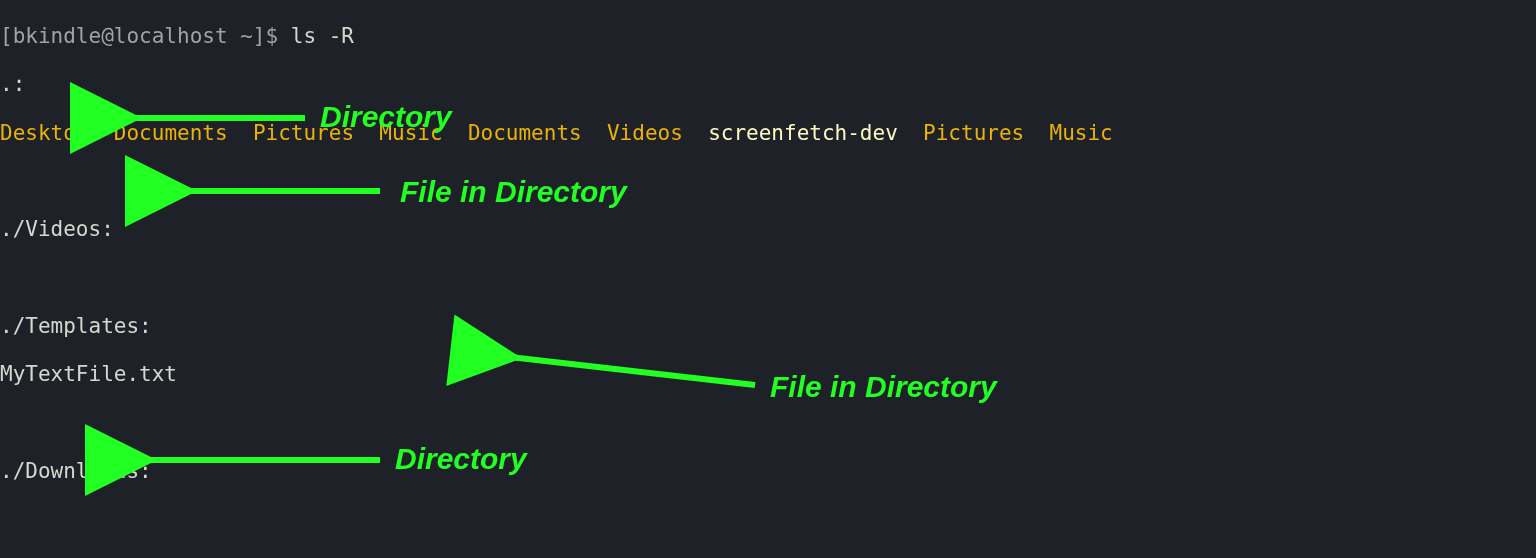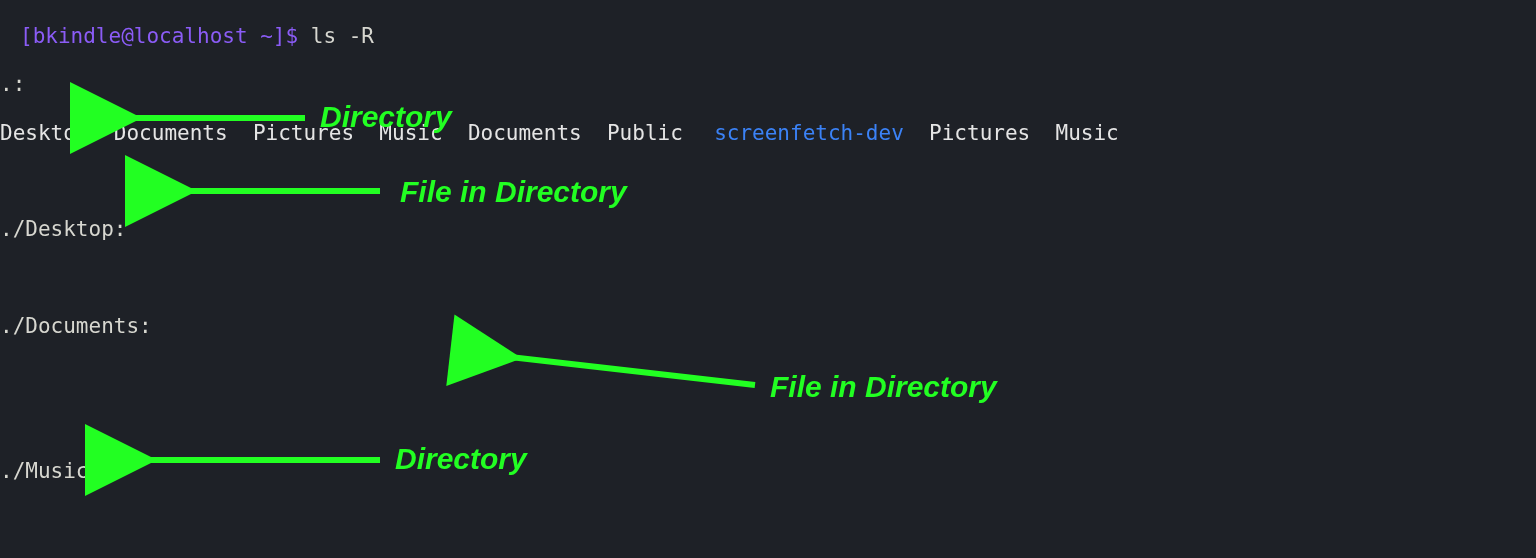--- a/index.html
+++ b/index.html
@@ -13,23 +13,23 @@
     color: #d7d7d0;
     overflow: hidden;
   }
   .terminal {
     position: relative;
     white-space: pre;
     line-height: 1.15;
     padding: 0;
   }
   .line { display:block; }
-  .dir   { color: #e5e5e5; }
-  .exec  { color: #3b82f6; margin-left: 6px; }
-  .prompt{ color: #8b5cf6; margin-left: 20px; }
+  .dir   { color: #eab308; }
+  .exec  { color: #fef9c3; }
+  .prompt{ color: #a3a3a3; }
   
   .overlay {
     position:absolute;
     left:0; top:0;
     width:1536px; height:558px;
     pointer-events:none;
   }
   .ann-label {
     position:absolute;
     font-family: Arial, Helvetica, sans-serif;
@@ -43,26 +43,28 @@
     position:absolute;
     overflow:visible;
   }
 </style>
 </head>
 <body>
 
 <div class="terminal">
 <span class="line"><span class="prompt">[bkindle@localhost ~]$ </span><span>ls -R</span></span>
 <span class="line">.:</span>
-<span class="line"><span class="dir">Desktop</span>  <span class="dir">Documents</span>  <span class="dir">Pictures</span>  <span class="dir">Music</span>  <span class="dir">Documents</span>  <span class="dir">Public</span>  <span class="exec">screenfetch-dev</span>  <span class="dir">Pictures</span>  <span class="dir">Music</span></span>
+<span class="line"><span class="dir">Desktop</span>  <span class="dir">Documents</span>  <span class="dir">Pictures</span>  <span class="dir">Music</span>  <span class="dir">Documents</span>  <span class="dir">Videos</span>  <span class="exec">screenfetch-dev</span>  <span class="dir">Pictures</span>  <span class="dir">Music</span></span>
 <span class="line">&nbsp;</span>
-<span class="line">./Desktop:</span>
+<span class="line">./Videos:</span>
 <span class="line">&nbsp;</span>
-<span class="line">./Documents:</span>
+<span class="line">./Templates:</span>
+<span class="line">MyTextFile.txt</span>
 <span class="line">&nbsp;</span>
+<span class="line">./Downloads:</span>
 <span class="line">&nbsp;</span>
 <span class="line">./Music:</span>
 
 
 
 
 
 
 
 

